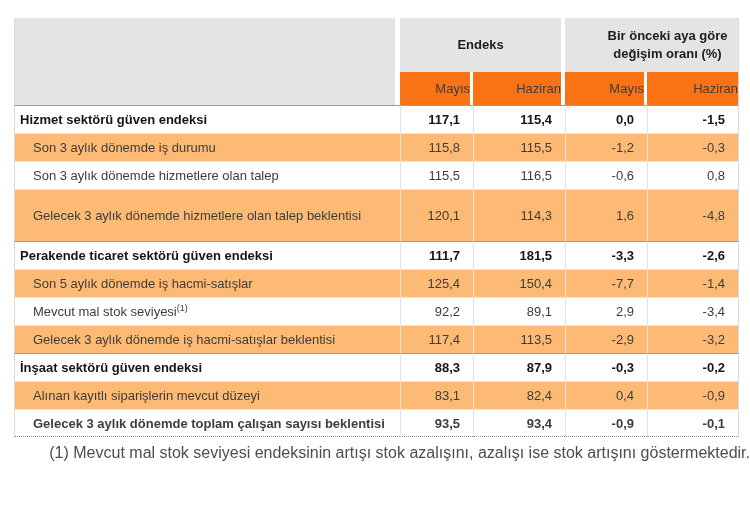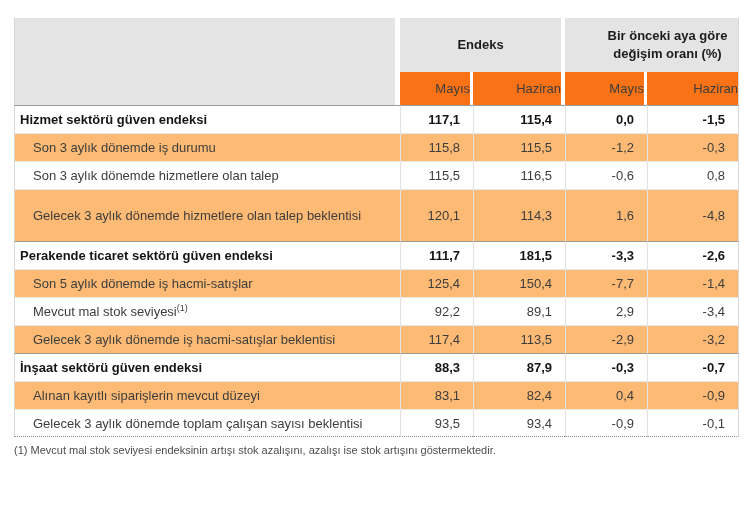--- a/index.html
+++ b/index.html
@@ -87,26 +87,27 @@
   tr.section td.c-label { padding-left: 5px; }
   tr.stripe td { background: #fdba74; }
   tr.tall td { height: 52px; }
   tr.tall td.c-label {
     text-align: justify;
     line-height: 21px;
     padding-top: 5px;
     padding-bottom: 5px;
     margin-left: 12px;
   }
-  tr.last td { border-bottom: 1px dotted #909090; }
+  tr.last td { border-bottom: 1px dotted #909090; font-weight: bold; }
   td.c-label sup { font-size: 9px; line-height: 0; }
   .footnote {
     margin: 7px 0 0 14px;
-    font-size: 11px;
+    font-size: 16px;
     color: #4d4d4d;
+    text-align: right;
   }
 </style>
 </head>
 <body>
 
 <div class="page">
 
 
   <table class="data-table">
     <colgroup>
@@ -184,21 +185,21 @@
         <td class="c-num">117,4</td>
         <td class="c-num">113,5</td>
         <td class="c-num">-2,9</td>
         <td class="c-num outer-r">-3,2</td>
       </tr>
       <tr class="section">
         <td class="c-label">İnşaat sektörü güven endeksi</td>
         <td class="c-num">88,3</td>
         <td class="c-num">87,9</td>
         <td class="c-num">-0,3</td>
-        <td class="c-num outer-r">-0,7</td>
+        <td class="c-num outer-r">-0,2</td>
       </tr>
       <tr class="stripe">
         <td class="c-label">Alınan kayıtlı siparişlerin mevcut düzeyi</td>
         <td class="c-num">83,1</td>
         <td class="c-num">82,4</td>
         <td class="c-num">0,4</td>
         <td class="c-num outer-r">-0,9</td>
       </tr>
       <tr class="last">
         <td class="c-label">Gelecek 3 aylık dönemde toplam çalışan sayısı beklentisi</td>

